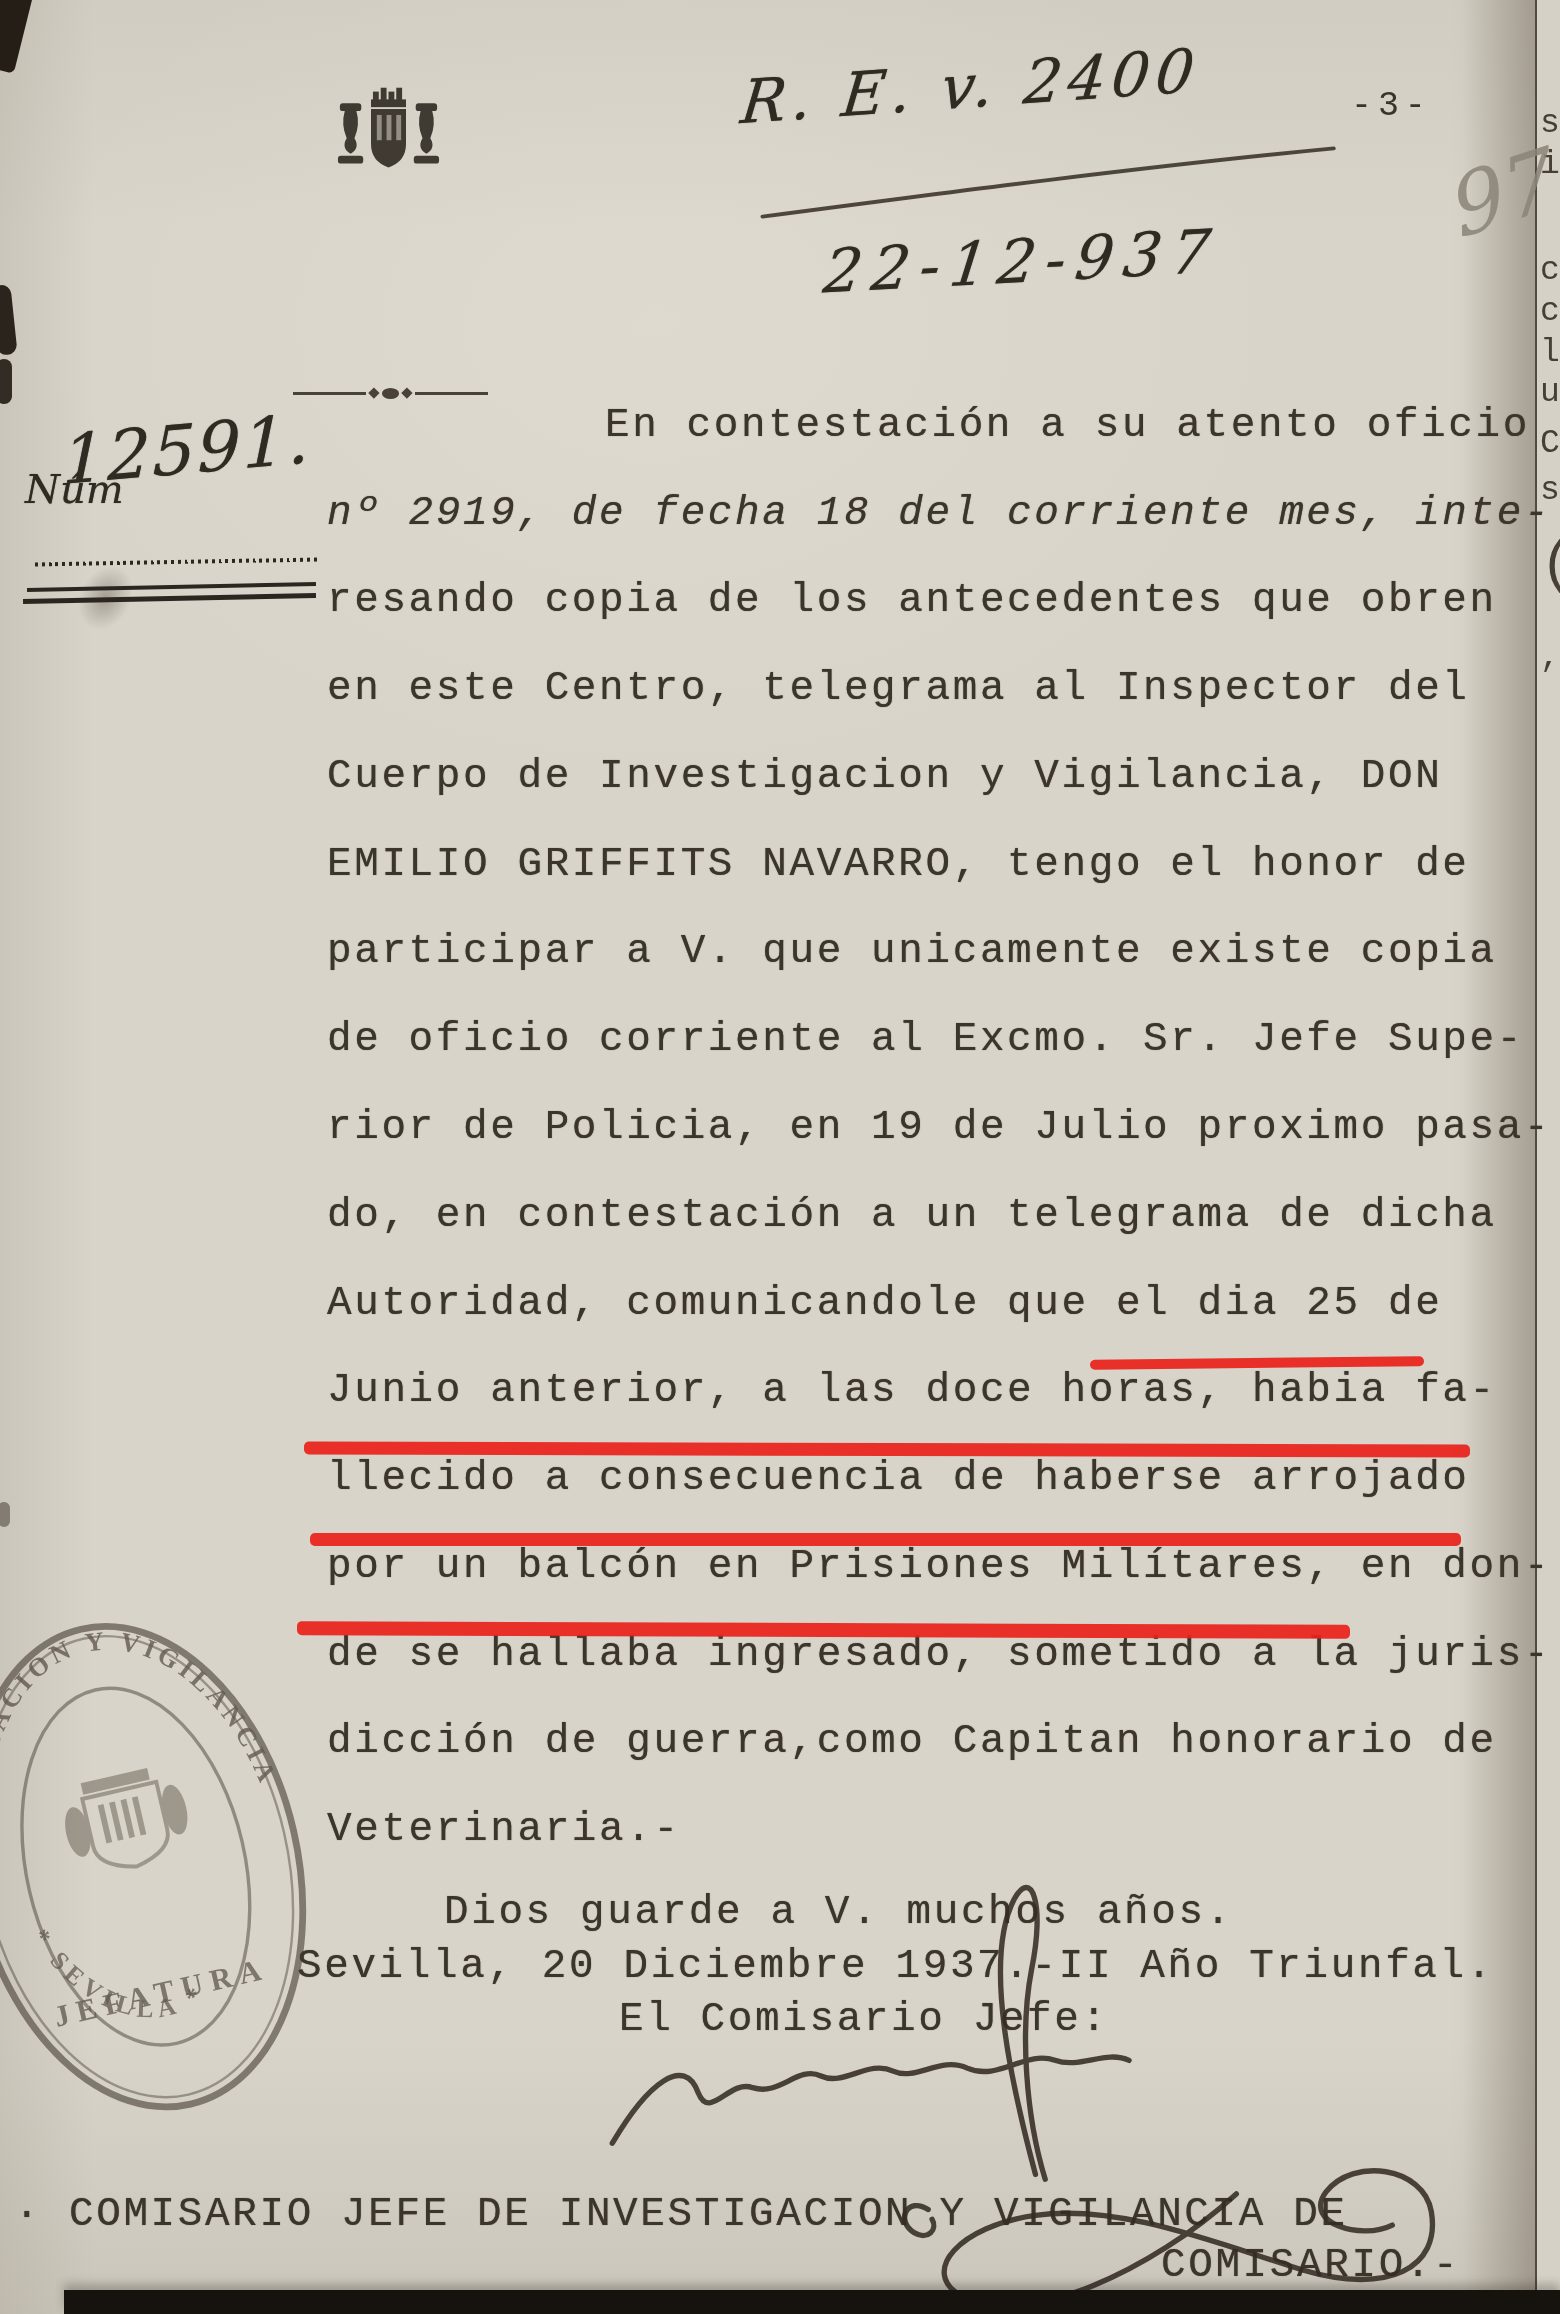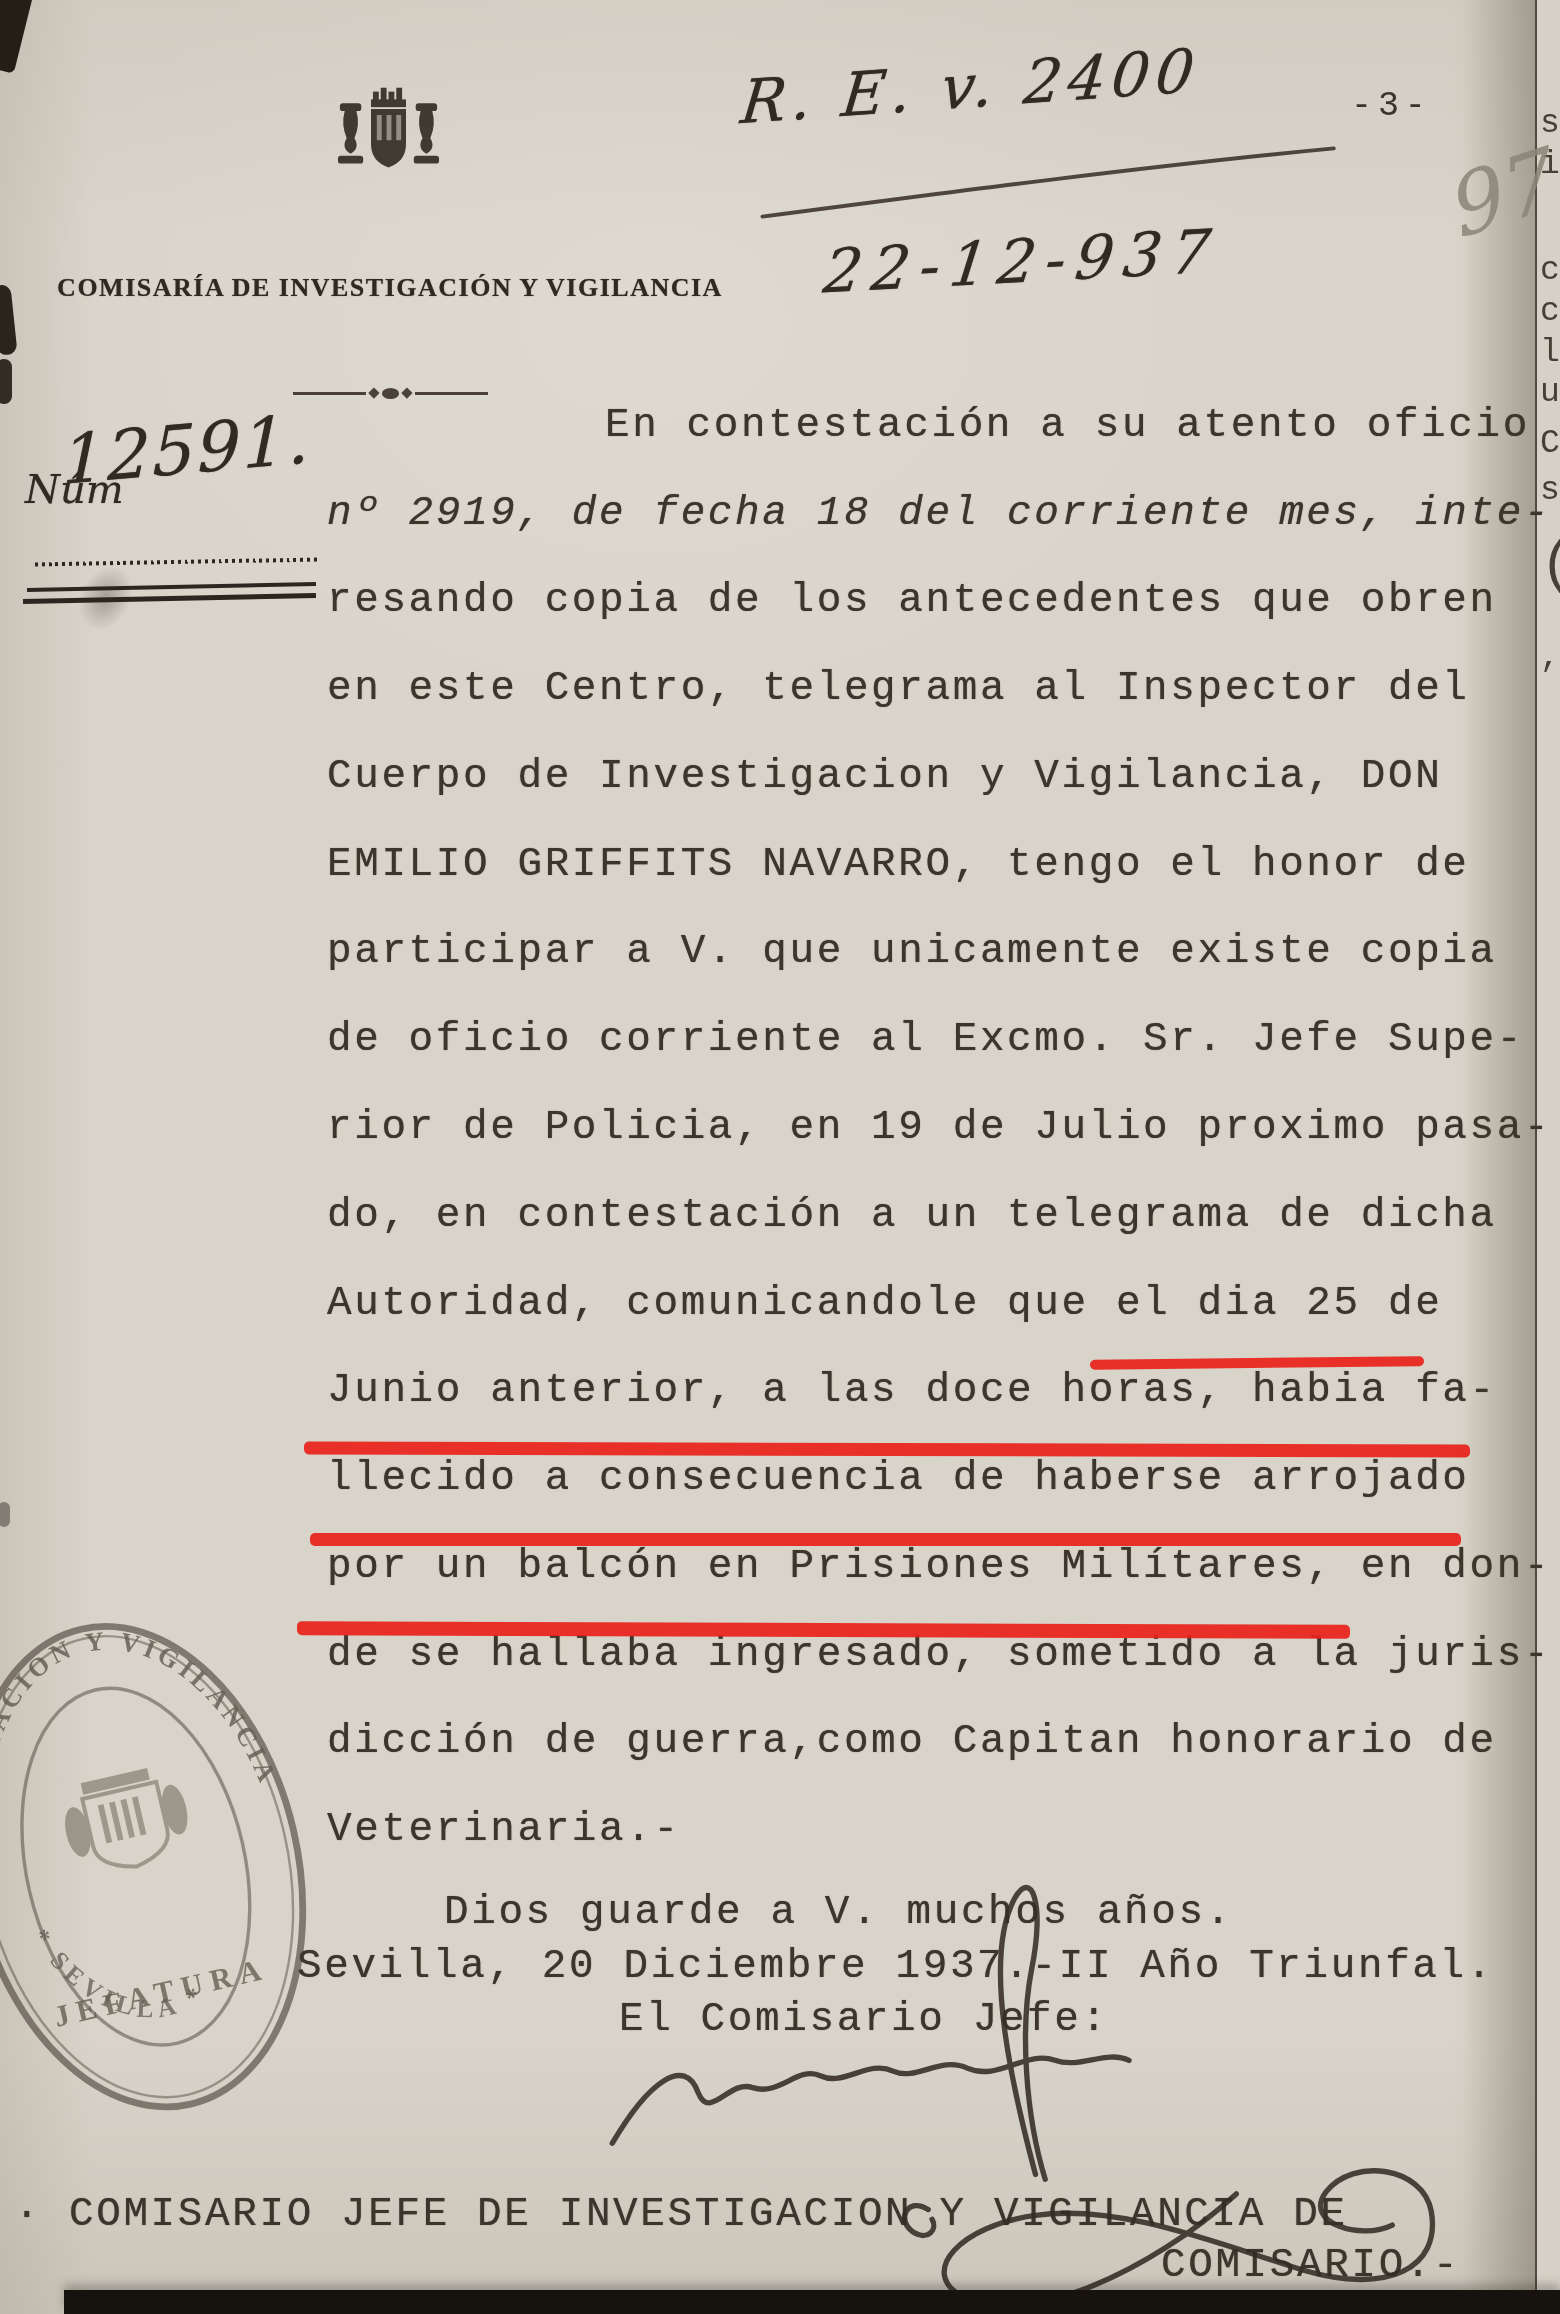--- a/index.html
+++ b/index.html
@@ -99,21 +99,20 @@
       <rect x="70" y="38" width="5" height="26" fill="#d8d4c9" opacity="0.55"></rect>
       <rect x="12" y="26" width="22" height="8" rx="3"></rect>
       <path d="M17 34 q-4 14 2 28 q-6 10 4 16 q10 -6 4 -16 q6 -14 2 -28 z"></path>
       <rect x="10" y="80" width="26" height="8" rx="3"></rect>
       <rect x="90" y="26" width="22" height="8" rx="3"></rect>
       <path d="M95 34 q-4 14 2 28 q-6 10 4 16 q10 -6 4 -16 q6 -14 2 -28 z"></path>
       <rect x="88" y="80" width="26" height="8" rx="3"></rect>
     </g>
   </svg>
 
-  <div class="abs lh1">COMISARÍA DE INVESTIGACIÓN Y VIGILANCIA</div>
   <div class="abs divider">
     <span class="bar"></span>
     <span class="d1"></span>
     <span class="d2"></span>
     <span class="d1"></span>
     <span class="bar"></span>
   </div>
 
   <div class="abs hand num-label" style="font-style:italic;">Núm</div>
   <div class="hand num-value">12591.</div>

